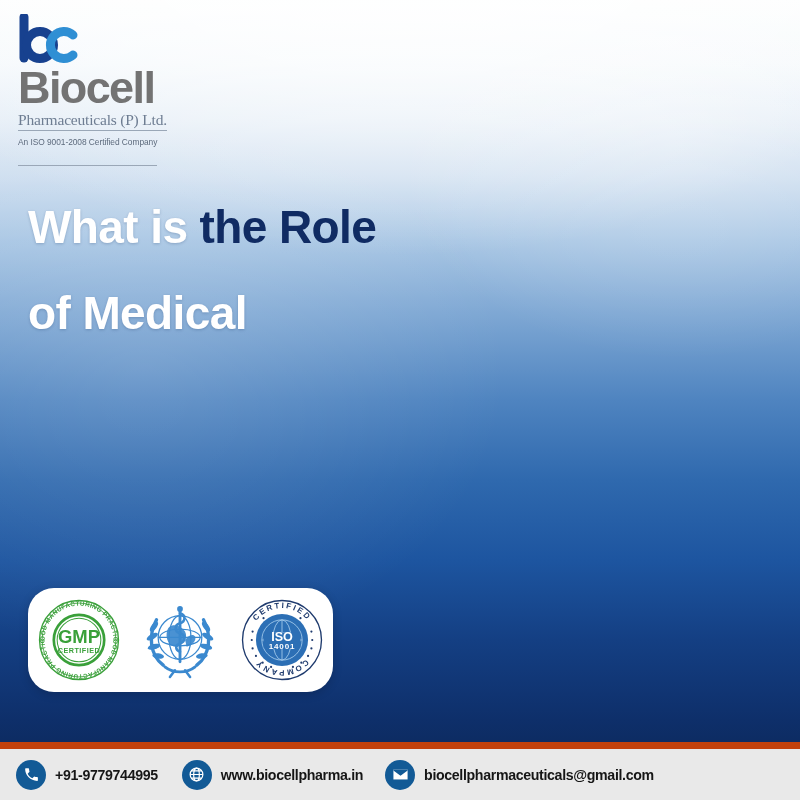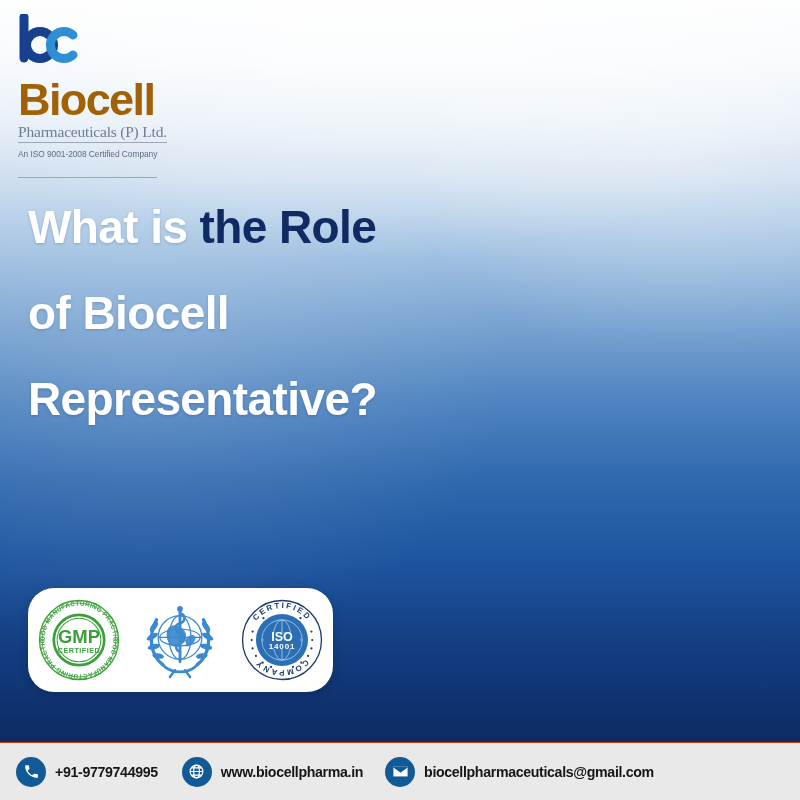--- a/index.html
+++ b/index.html
@@ -46,21 +46,21 @@
   }
 
   
   .logo {
     position:absolute; left:18px; top:14px;
     width:210px;
   }
   .logo-mark { width:62px; height:50px; display:block; }
   .logo-word {
     font-size:45px; font-weight:bold; letter-spacing:-1.6px;
-    color:#a16207; line-height:0.95; margin-top:15px;
+    color:#737373; line-height:0.95; margin-top:3px;
     font-family:"Liberation Sans", sans-serif;
   }
   .logo-sub {
     font-size:15.5px; color:#6e7d92; letter-spacing:-0.2px;
     margin-top:1px; font-family:Liberation Serif, serif;
     border-bottom:1px solid #9aa7b7; display:inline-block; padding-bottom:1px;
   }
   .logo-iso {
     font-size:8.4px; color:#5d6b7d; letter-spacing:-0.05px;
     margin-top:2px; white-space:nowrap;
@@ -91,21 +91,21 @@
     box-shadow:0 2px 10px rgba(0,0,0,0.18);
   }
   .badge { width:84px; height:84px; }
   .badge svg { display:block; width:100%; height:100%; }
 
   
   .footer {
     position:absolute; left:0; bottom:0; width:800px; height:58px;
     background:#e9e9e9;
     display:flex; align-items:center;
-    border-top:1px solid #c2410c;
+    border-top:7px solid #c2410c;
   }
   .fitem { display:flex; align-items:center; gap:9px; }
   .fitem.phone { margin-left:16px; }
   .fitem.mail  { margin-left:22px; }
   .fitem.web   { margin-left:24px; }
   .fico {
     width:30px; height:30px; border-radius:50%;
     background:#125a96; color:#fff;
     display:flex; align-items:center; justify-content:center;
     flex:0 0 auto;
@@ -240,22 +240,21 @@
     </svg>
     <div class="logo-word">Biocell</div>
     <div class="logo-sub">Pharmaceuticals (P) Ltd.</div>
     <div class="logo-iso">An ISO 9001-2008 Certified Company</div>
   </div>
 
   <div class="headline">
     <span class="ln">
       <span class="w">What is </span><span class="n">the Role</span>
     </span>
-    <span class="ln w">of Biocell</span>
-    <span class="ln w">Representative?</span>
+    <span class="ln w">of Medical</span>
   </div>
 
   <div class="badges">
 
     <div class="badge">
       <svg viewBox="0 0 100 100">
         <defs>
           <path id="gmpTop" d="M50 50 m-41 0 a41 41 0 0 1 82 0" fill="none"></path>
           <path id="gmpBot" d="M50 50 m41 0 a41 41 0 0 1 -82 0" fill="none"></path>
           <path id="gmpTop2" d="M50 50 m-33 0 a33 33 0 0 1 66 0" fill="none"></path>

